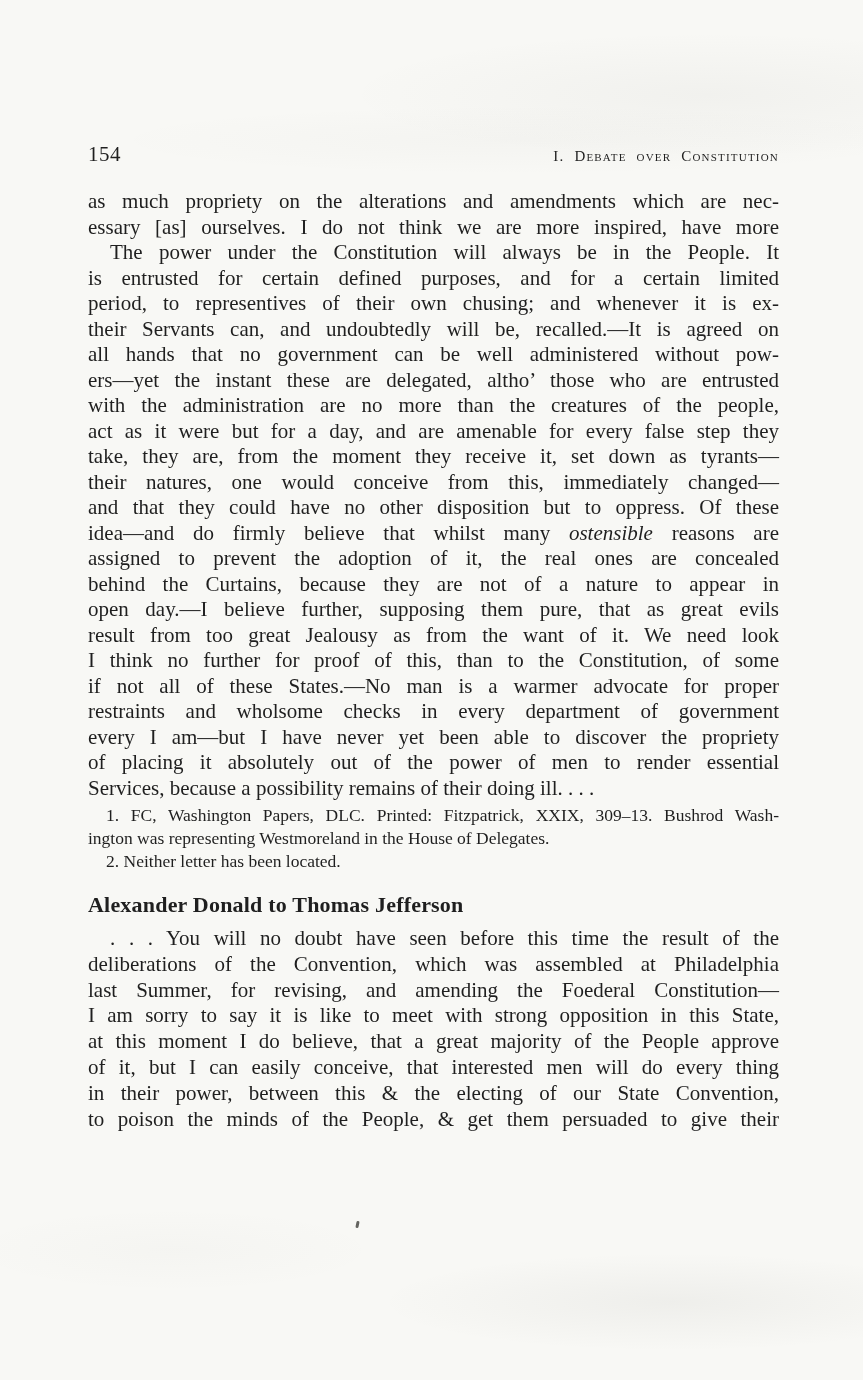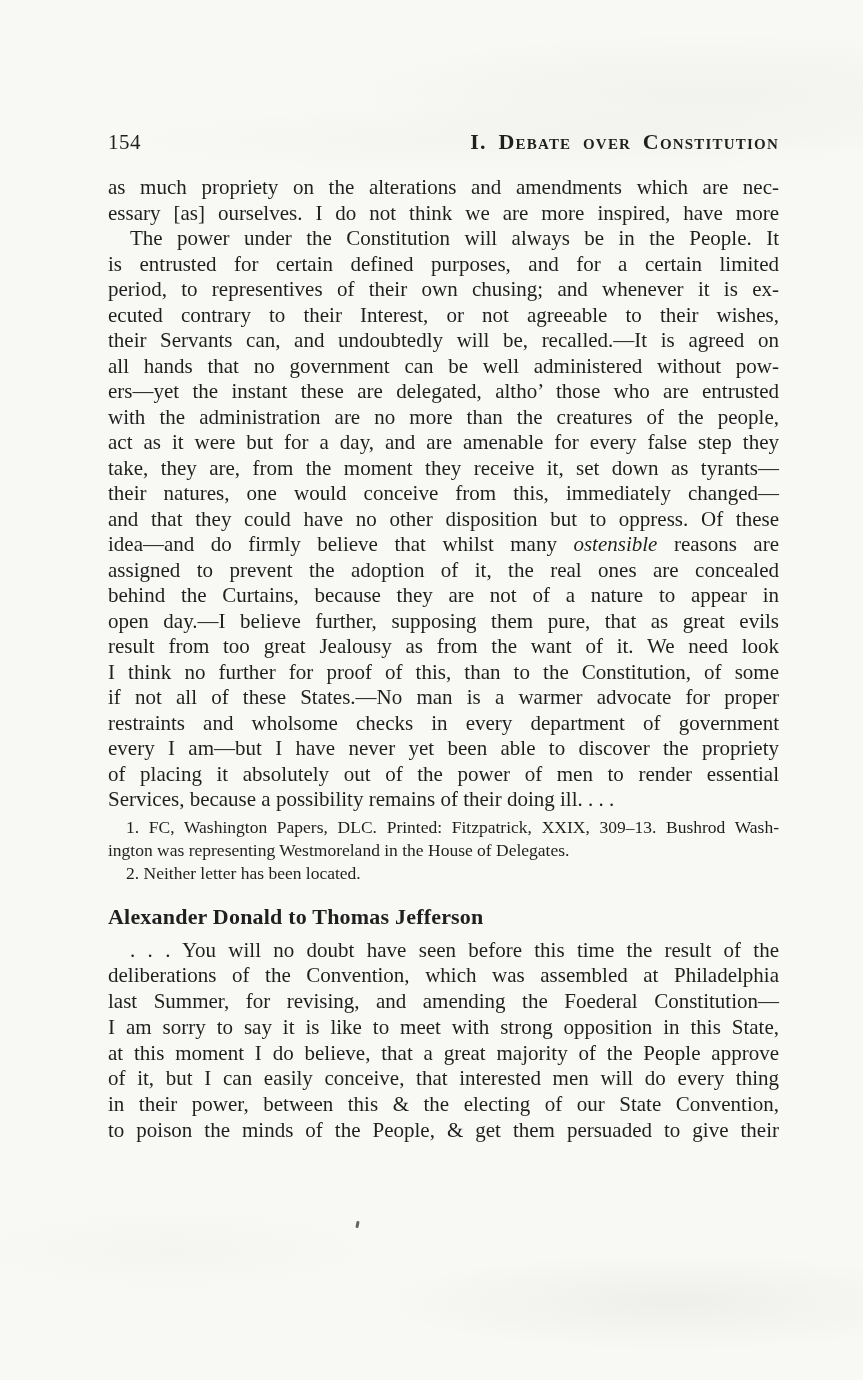--- a/index.html
+++ b/index.html
@@ -16,41 +16,39 @@
       radial-gradient(ellipse 420px 70px at 78% 1302px, rgba(70,70,62,0.055), transparent 70%),
       radial-gradient(ellipse 520px 90px at 82% 95px, rgba(70,70,62,0.04), transparent 70%),
       radial-gradient(ellipse 300px 60px at 20% 1250px, rgba(70,70,62,0.02), transparent 70%),
       radial-gradient(ellipse 600px 50px at 60% 140px, rgba(70,70,62,0.025), transparent 70%),
       #f8f8f5;
     color: #1f1f1f;
     font-family: "Liberation Serif", "DejaVu Serif", serif;
     overflow: hidden;
   }
   .content {
-    padding: 4px 84px 0 88px;
-    margin-left: 20px;
+    padding: 16px 84px 0 88px;
   }
   
   .running-header {
     display: flex;
     justify-content: space-between;
     align-items: baseline;
     padding-top: 126px;
     line-height: 24px;
   }
   .page-number {
     font-size: 21px;
     letter-spacing: 0.5px;
   }
   .running-title {
     font-variant: small-caps;
-    font-size: 22px;
+    font-size: 15px;
     letter-spacing: 1.2px;
     word-spacing: 5px;
-    font-weight: bold;
   }
   
   .body-text {
     margin-top: 21px;
     font-size: 21px;
     line-height: 25.5px;
   }
   .tline {
     text-align: justify;
     text-align-last: justify;
@@ -113,21 +111,20 @@
 
     <div class="body-text">
       <div>
           <div class="tline"><span>as much propriety on the alterations and amendments which are nec-</span></div>
           <div class="tline"><span>essary [as] ourselves. I do not think we are more inspired, have more</span></div>
         </div>
       <div>
           <div class="tline is-indent"><span>The power under the Constitution will always be in the People. It</span></div>
           <div class="tline"><span>is entrusted for certain defined purposes, and for a certain limited</span></div>
           <div class="tline"><span>period, to representives of their own chusing; and whenever it is ex-</span></div>
-          <div class="tline"><span>ecuted contrary to their Interest, or not agreeable to their wishes,</span></div>
           <div class="tline"><span>their Servants can, and undoubtedly will be, recalled.—It is agreed on</span></div>
           <div class="tline"><span>all hands that no government can be well administered without pow-</span></div>
           <div class="tline"><span>ers—yet the instant these are delegated, altho’ those who are entrusted</span></div>
           <div class="tline"><span>with the administration are no more than the creatures of the people,</span></div>
           <div class="tline"><span>act as it were but for a day, and are amenable for every false step they</span></div>
           <div class="tline"><span>take, they are, from the moment they receive it, set down as tyrants—</span></div>
           <div class="tline"><span>their natures, one would conceive from this, immediately changed—</span></div>
           <div class="tline"><span>and that they could have no other disposition but to oppress. Of these</span></div>
           <div class="tline"><span>idea—and do firmly believe that whilst many </span><span class="ital">ostensible</span><span> reasons are</span></div>
           <div class="tline"><span>assigned to prevent the adoption of it, the real ones are concealed</span></div>

